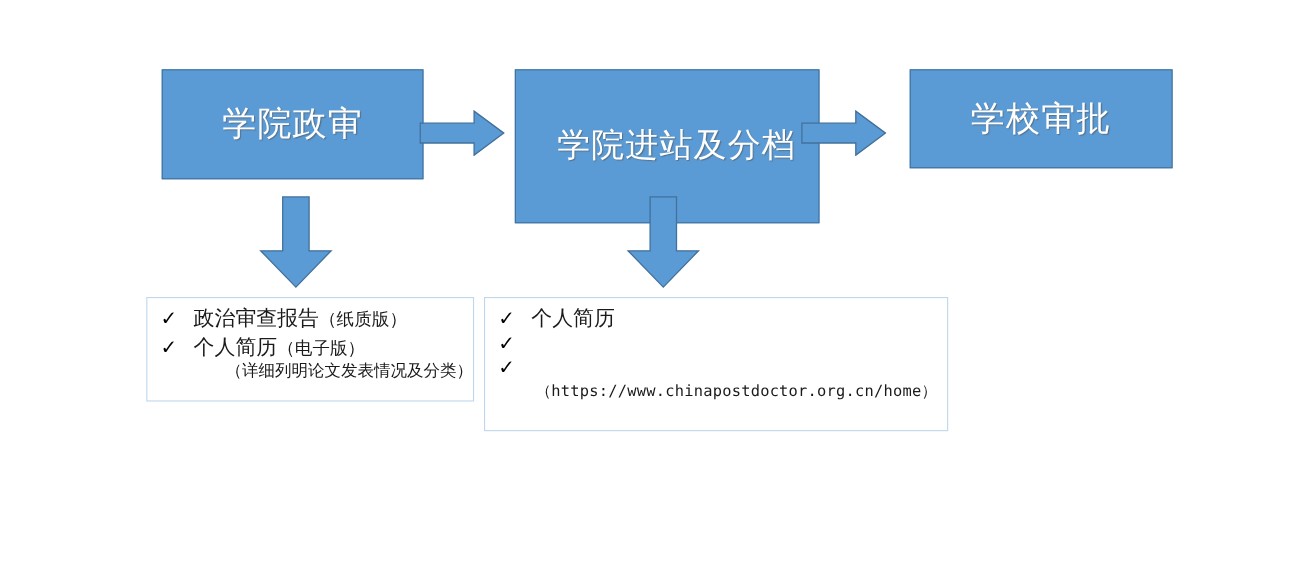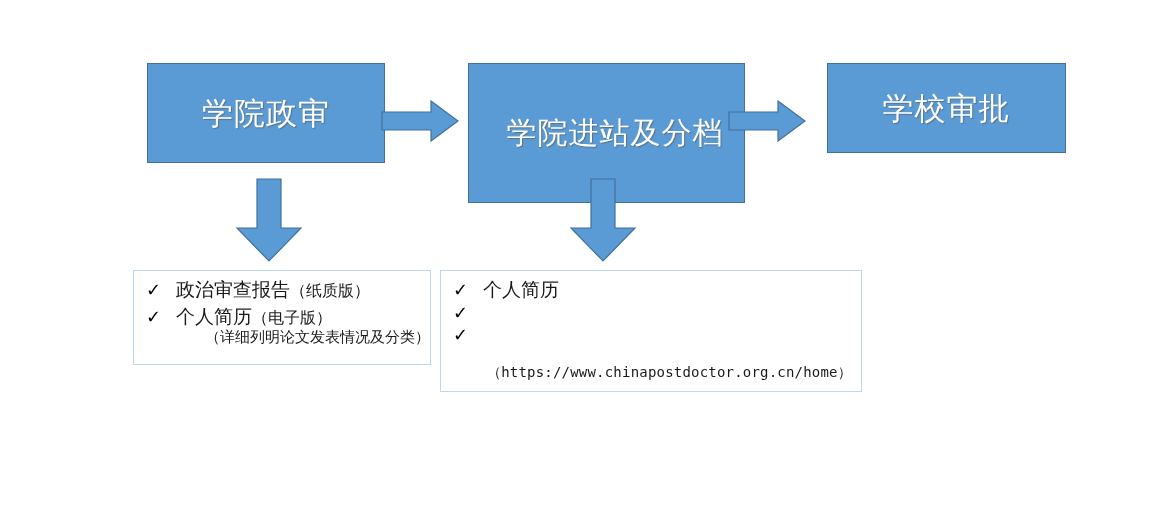--- a/index.html
+++ b/index.html
@@ -97,21 +97,21 @@
     padding-left: 52px;
     margin-top: 1px;
     white-space: nowrap;
     text-align: right;
   }
   .url-line {
     font-family: "DejaVu Sans Mono", "Liberation Mono", monospace;
     font-size: 14px;
     line-height: 1.2;
     padding-left: 46px;
-    margin-top: 20px;
+    margin-top: 4px;
     white-space: nowrap;
     letter-spacing: 0.2px;
   }
 </style>
 </head>
 <body>
 
 <div id="canvas">
 
   <div class="proc-box" id="box-1">

